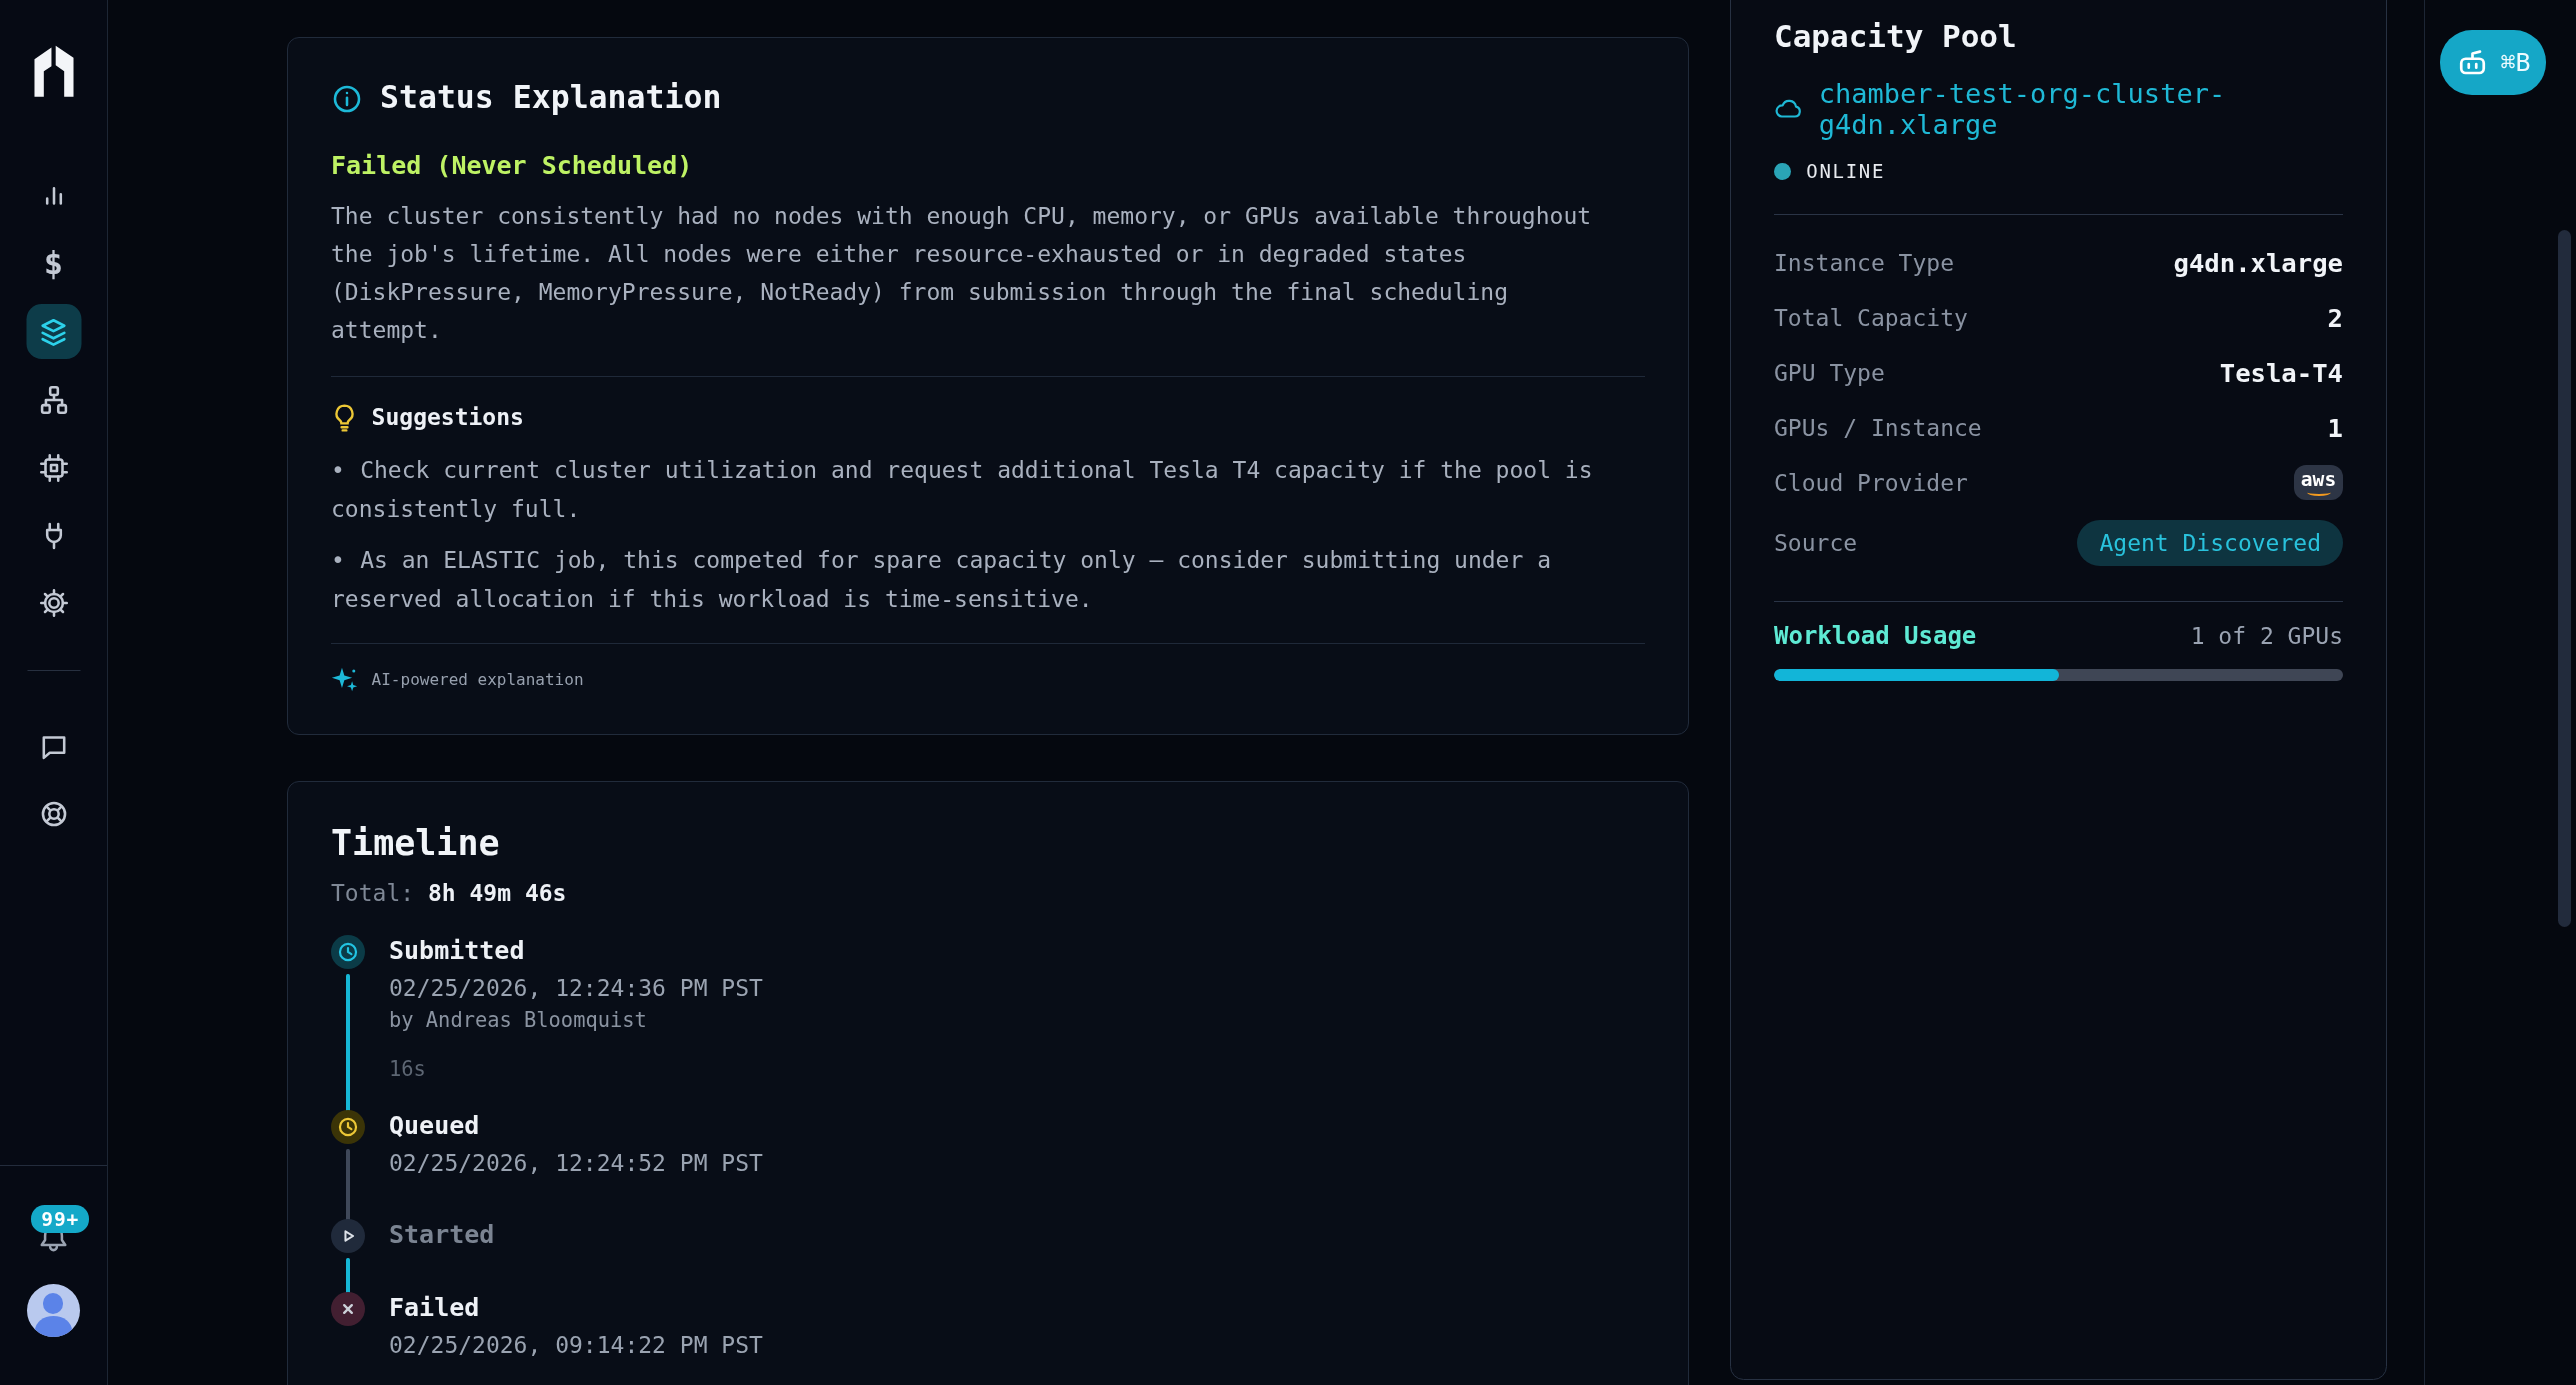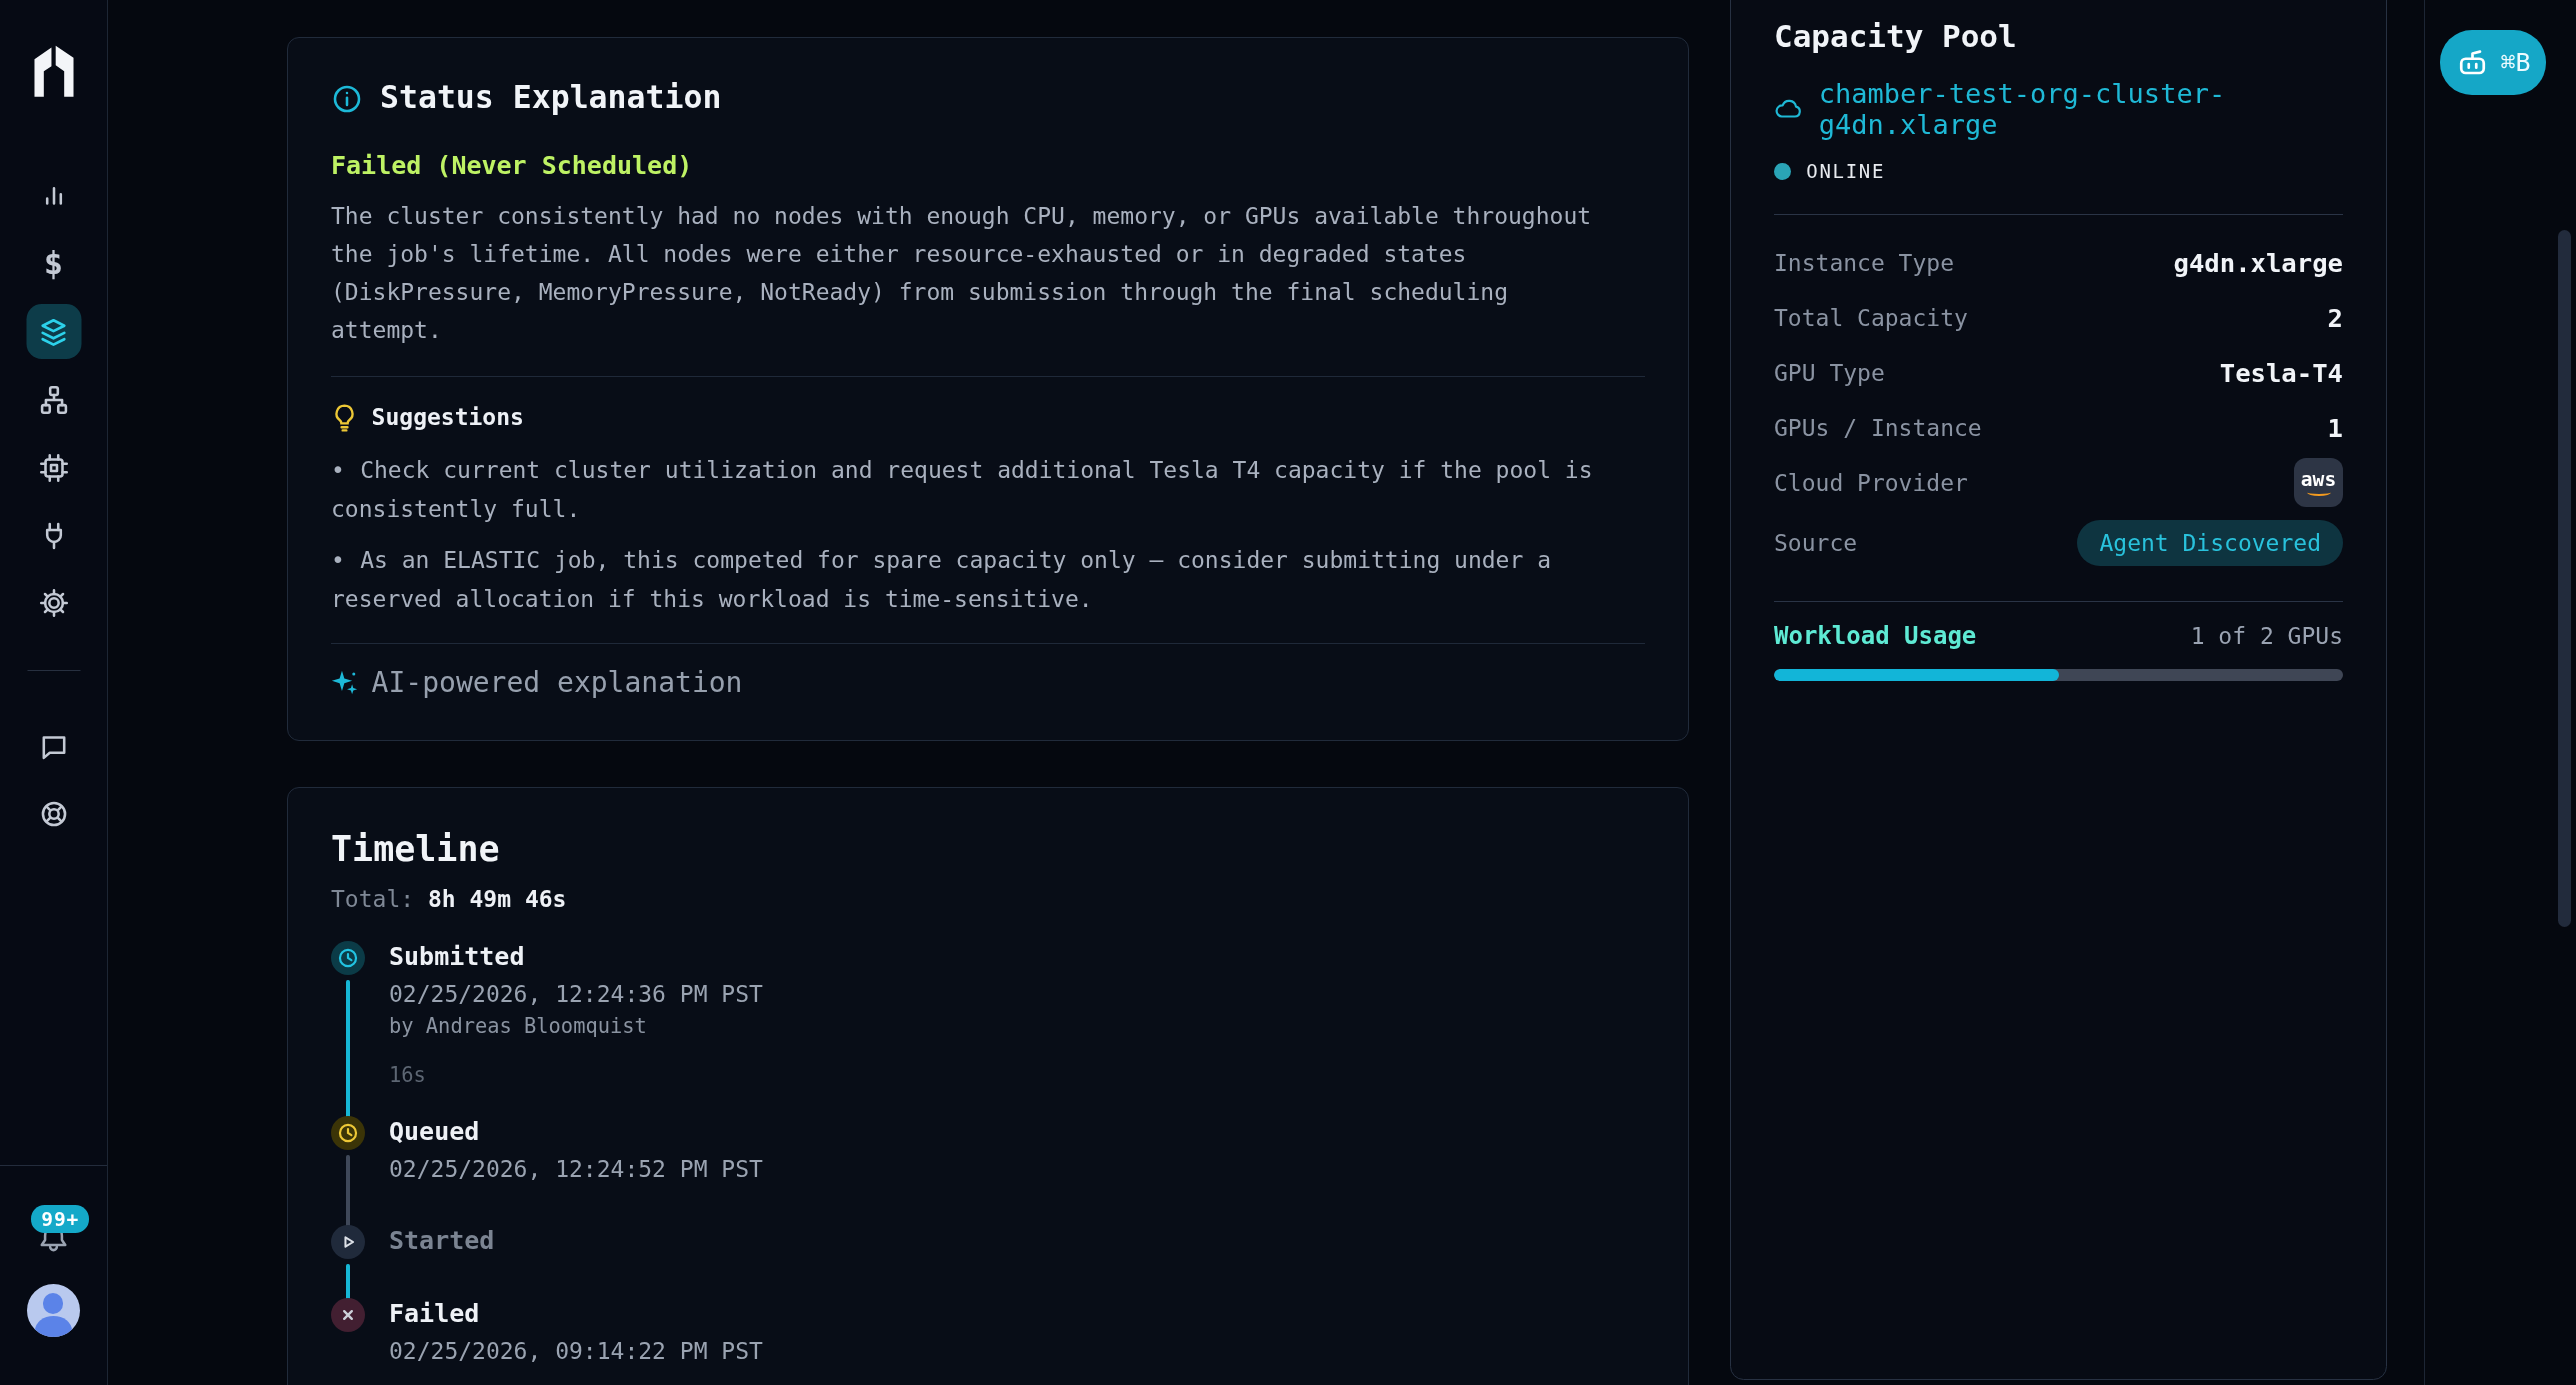--- a/index.html
+++ b/index.html
@@ -44,21 +44,21 @@
   .card-title { font-size:31.5px; font-weight:bold; color:#f1f4f8; }
   .status-heading { margin-top:36px; font-size:25px; font-weight:bold; color:#bef264; }
   .body-text { margin-top:17px; width:1295px; font-size:23px; line-height:38px; color:#a9b1bf; }
   .divider { border-top:1.7px solid #1f2939; margin-top:27px; }
   .sugg-row { margin-top:25.6px; display:flex; align-items:center; gap:13.6px; }
   .sugg-title { font-size:23px; font-weight:bold; color:#eef1f6; }
   .bullet-p { margin-top:19px; width:1295px; font-size:23px; line-height:39px; color:#a9b1bf; }
   .bullet-p + .bullet-p { margin-top:12px; }
   .bullet-glyph { margin-right:15.3px; }
   .ai-row { margin-top:22px; display:flex; align-items:center; gap:13.6px; }
-  .ai-text { font-size:28px; color:#97a0ae; }
+  .ai-text { font-size:16px; color:#97a0ae; }
 
   .card.timeline { margin-top:46px; min-height:618px; }
   .tl-title { font-size:35px; font-weight:bold; color:#f1f4f8; }
   .tl-total { margin-top:17px; font-size:23px; }
   .tl-total .lbl { color:#7f8896; }
   .tl-total .val { color:#eef1f6; font-weight:bold; }
   .tl-list { margin-top:29px; position:relative; }
   .tl-item { display:flex; gap:24px; position:relative; }
   .tl-icon { width:34px; height:34px; border-radius:50%; flex:0 0 34px; display:flex; align-items:center; justify-content:center; position:relative; z-index:1; }
   .tl-icon.teal { background:#0b3b47; }
@@ -87,21 +87,21 @@
   .cluster-link { font-size:27px; color:#1fb9d6; }
   .online-row { margin-top:20.4px; display:flex; align-items:center; gap:15.3px; }
   .online-dot { width:17px; height:17px; border-radius:50%; background:#2aa4b6; }
   .online-text { font-size:19px; letter-spacing:1.7px; color:#e8ebf0; }
   .panel-divider { border-top:1.7px solid #2a3446; margin-top:32px; }
   .rows { margin-top:20.4px; }
   .p-row { display:flex; align-items:center; justify-content:space-between; height:55px; }
   .p-row.tall { height:65px; }
   .p-label { font-size:23px; color:#8a93a2; }
   .p-value { font-size:25.6px; font-weight:600; color:#f1f4f8; }
-  .aws-badge { width:49px; height:49px; background:#2d3545; border-radius:12px; display:flex; flex-direction:column; align-items:center; justify-content:center; }
+  .aws-badge { width:49px; height:35px; background:#2d3545; border-radius:12px; display:flex; flex-direction:column; align-items:center; justify-content:center; }
   .aws-text { font-size:19.6px; font-weight:bold; color:#ffffff; line-height:20.4px; }
   .aws-smile { width:24px; height:6.8px; border-bottom:2.6px solid #f49b1f; border-radius:50%; margin-top:-1.7px; }
   .source-pill { background:#0e3440; color:#29c2dc; font-size:23px; padding:10.2px 22px; border-radius:851px; }
   .usage-row { margin-top:20.4px; display:flex; align-items:center; justify-content:space-between; }
   .usage-label { font-size:24px; font-weight:bold; color:#5eead4; }
   .usage-value { font-size:23px; color:#9aa3b2;text-align:center; }
   .progress-track { margin-top:19px; height:12px; border-radius:6px; background:#3f4655; overflow:hidden; }
   .progress-fill { height:100%; border-radius:6px; background:#12b5d8; }
 
   

